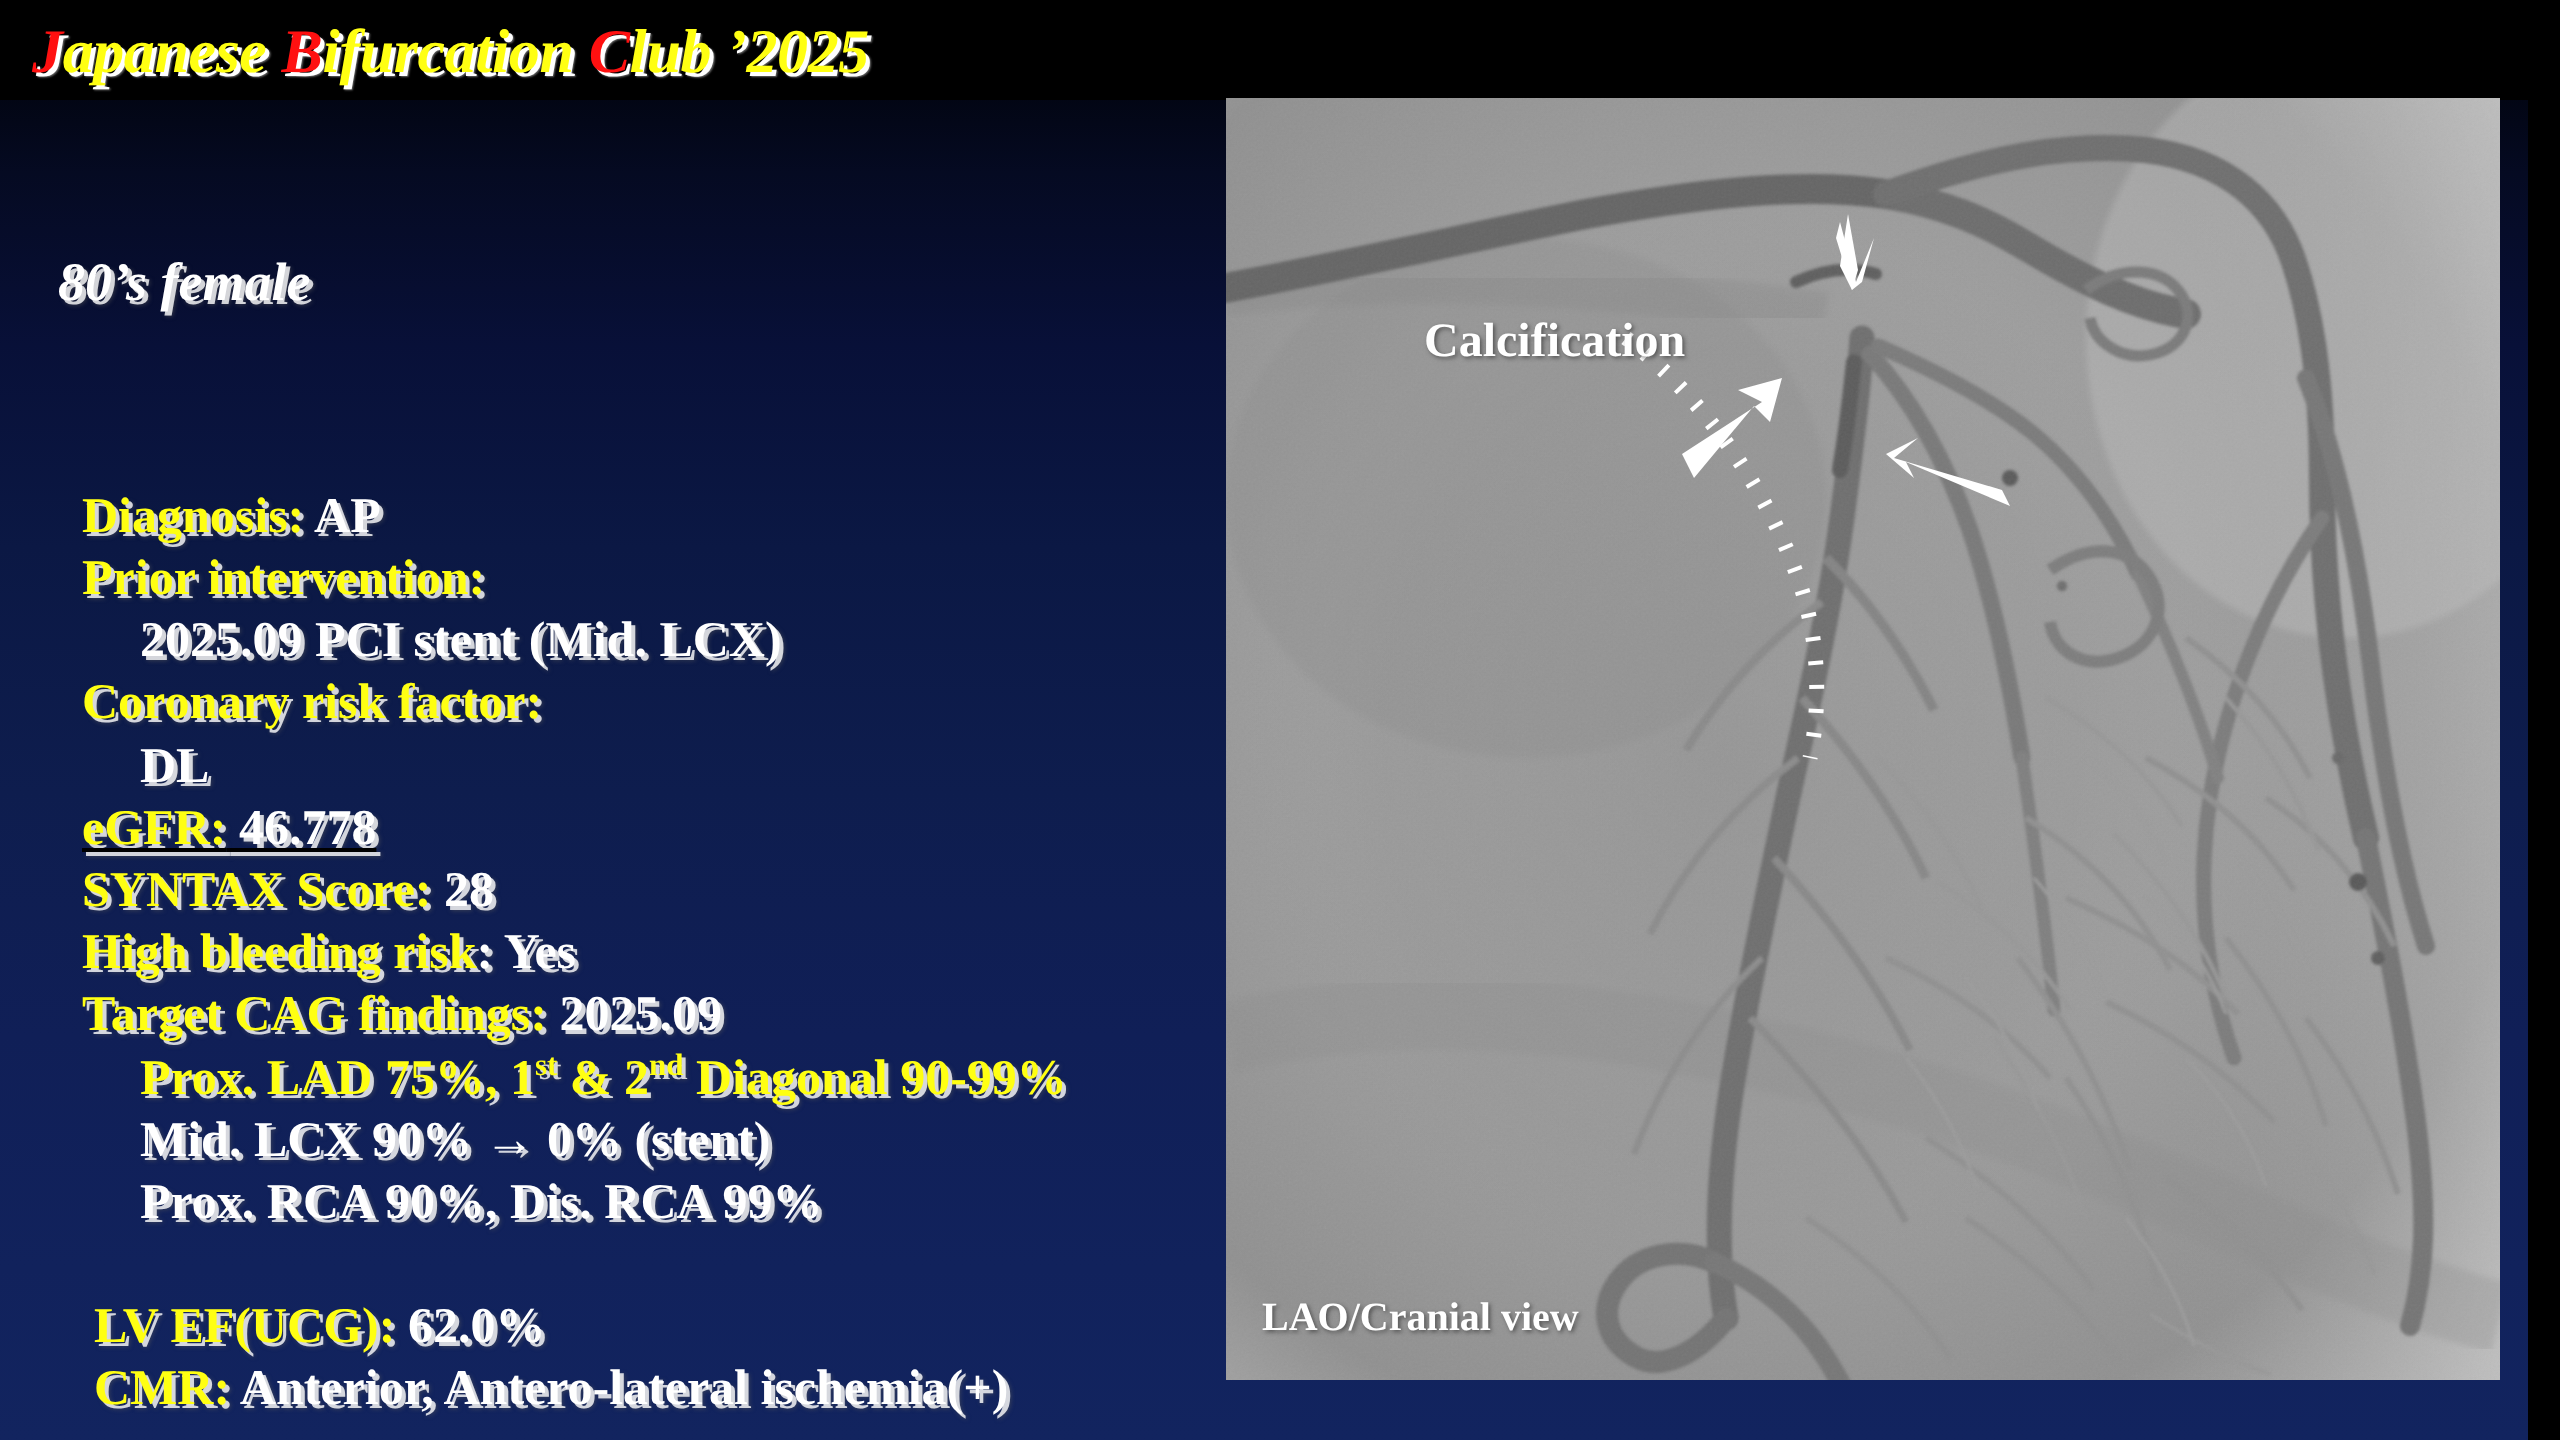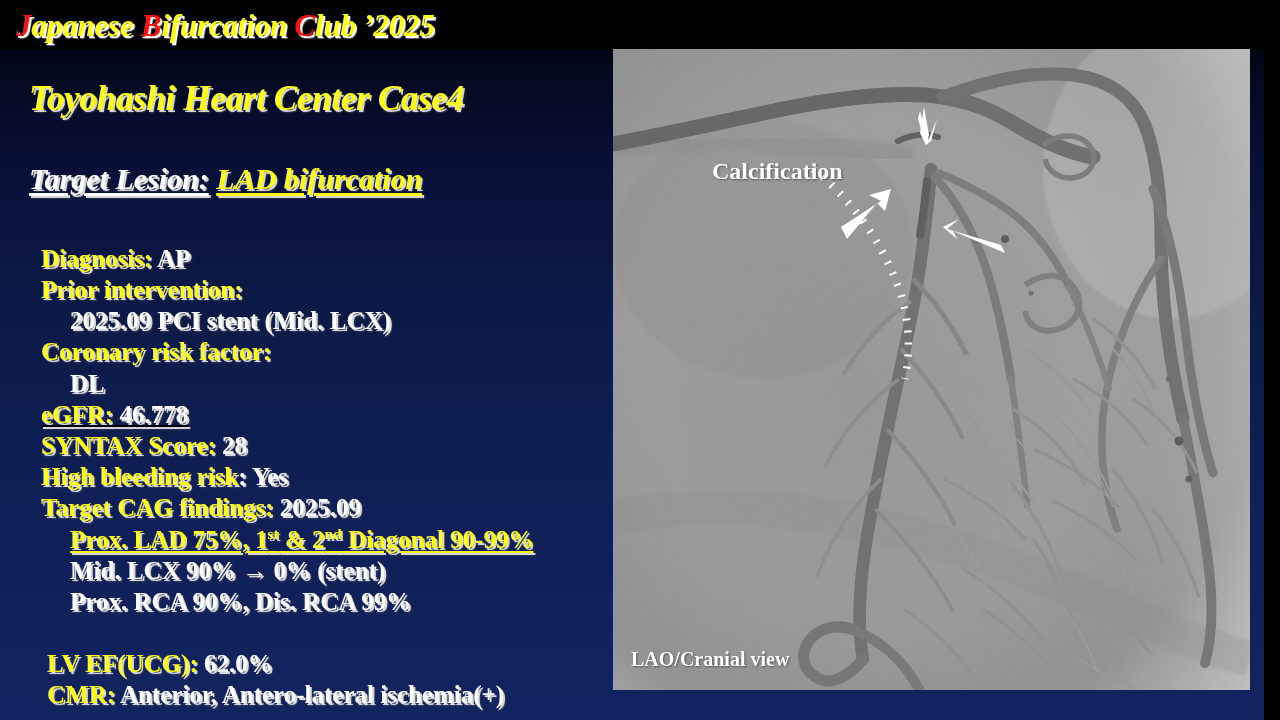--- a/index.html
+++ b/index.html
@@ -120,21 +120,20 @@
     font-weight: bold;
     white-space: nowrap;
     line-height: 28px;
   }
   .drow.indent { left: 70px; }
   .lbl { color: #ffff12; }
   .val { color: #ffffff; }
 
   .under-yellow {
     color: #ffff12;
-    text-decoration: underline;
     text-underline-offset: 3px;
     text-decoration-thickness: 2px;
   }
 
   sup {
     font-size: 0.62em;
     vertical-align: super;
     line-height: 0;
   }
 
@@ -168,26 +167,23 @@
 </head>
 <body>
 
 <div id="slide">
 
   <div id="header-band"></div>
   <div id="club-title"><span class="cap-red">J</span><span class="cap-yel">apanese </span><span class="cap-red">B</span><span class="cap-yel">ifurcation </span><span class="cap-red">C</span><span class="cap-yel">lub</span><span class="cap-yel">  ’2025</span></div>
 
   <div id="left-col">
 
-    <div id="case-title" class="shadowtext">Toyohashi Heart Center Case4</div>
-
-
-    <div id="target-line" class="shadowtext">
-      <span class="tl-label">Target Lesion:</span><span>&nbsp;</span><span class="tl-value">LAD bifurcation</span>
-    </div>
+
+    <div id="patient-line" class="shadowtext">80’s  female</div>
+
 
     <div id="details">
         <div class="drow shadowtext" style="top: 0px;"><span class="lbl">Diagnosis:</span><span class="val"> AP</span></div>
         <div class="drow shadowtext" style="top: 31px;"><span class="lbl">Prior intervention:</span></div>
         <div class="drow shadowtext indent" style="top: 62px;"><span class="val">2025.09  PCI stent (Mid. LCX)</span></div>
         <div class="drow shadowtext" style="top: 93px;"><span class="lbl">Coronary risk factor:</span></div>
         <div class="drow shadowtext indent" style="top: 125px;"><span class="val">DL</span></div>
         <div class="drow shadowtext" style="top: 156px; text-decoration: underline;"><span class="lbl">eGFR:</span><span class="val"> 46.778</span></div>
         <div class="drow shadowtext" style="top: 187px;"><span class="lbl">SYNTAX Score:</span><span class="val"> 28</span></div>
         <div class="drow shadowtext" style="top: 218px;"><span class="lbl">High bleeding risk</span><span class="val">: Yes</span></div>

